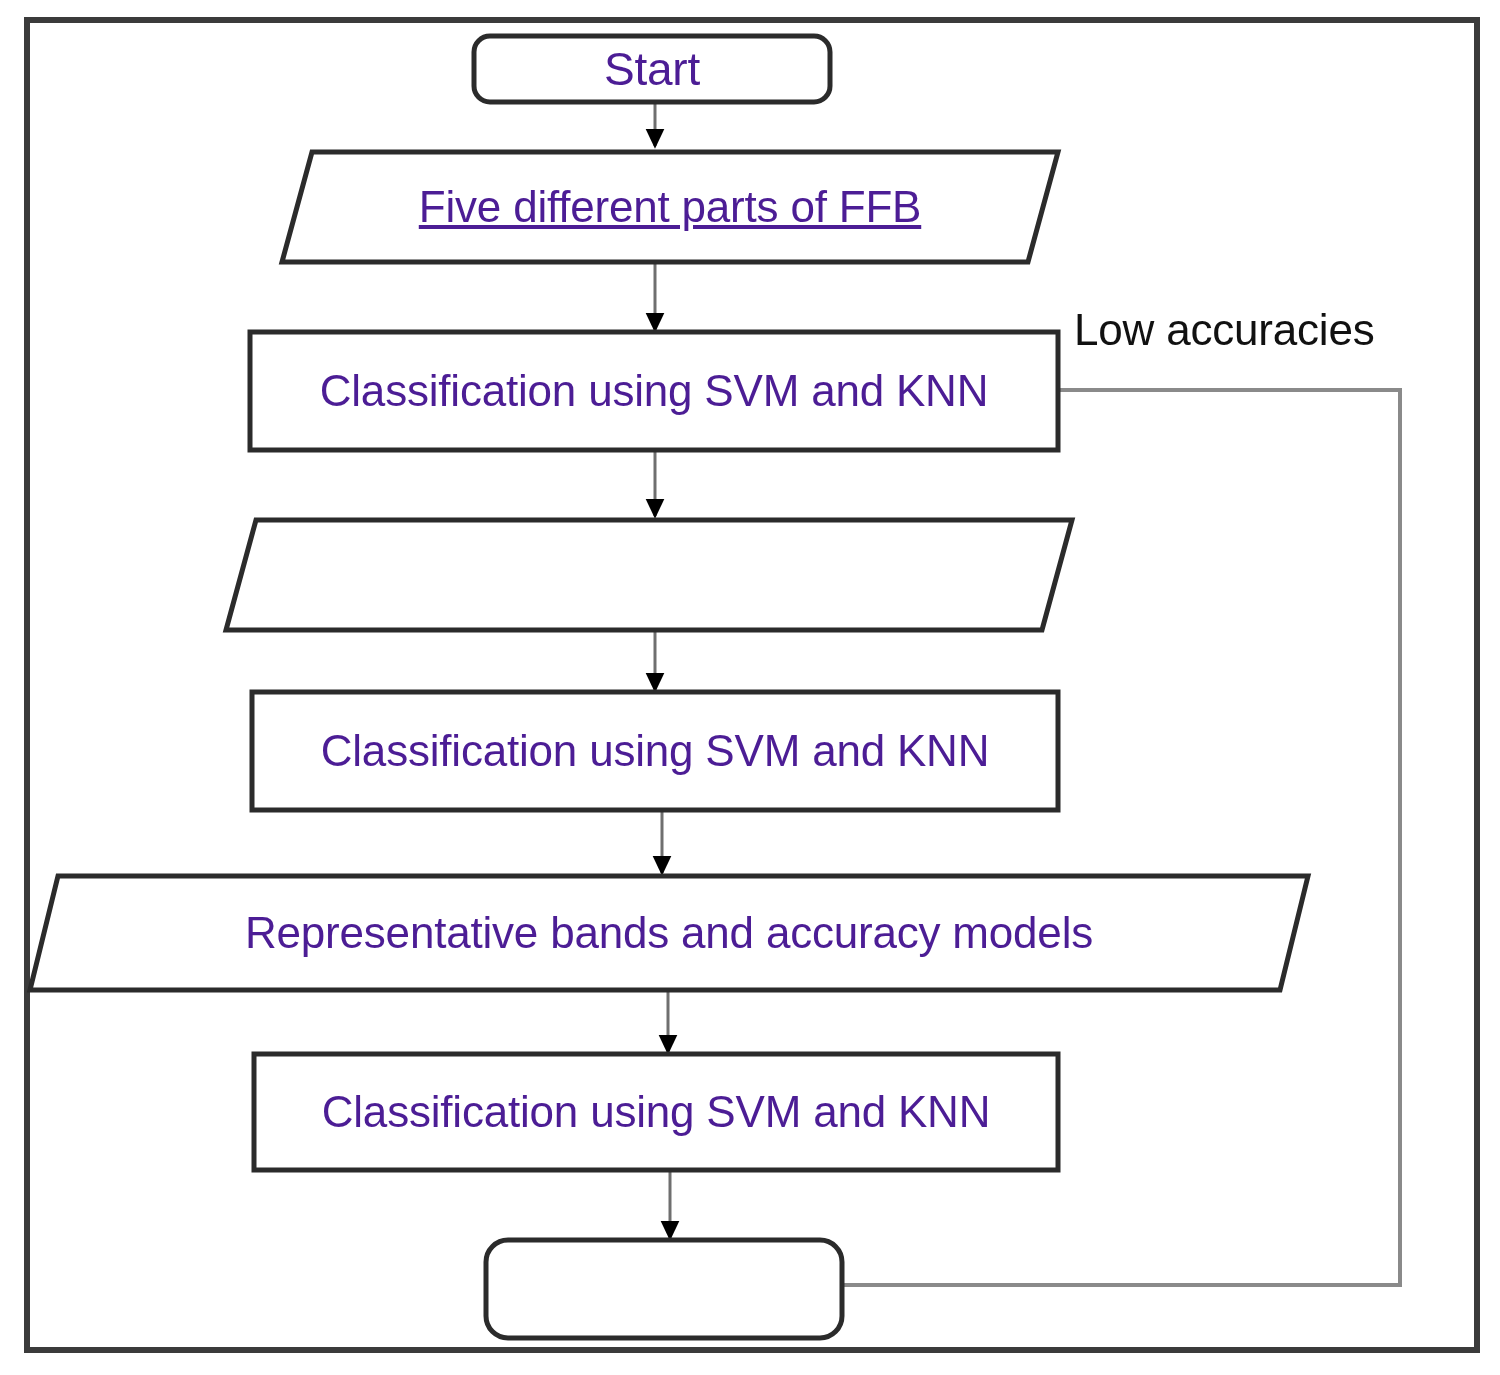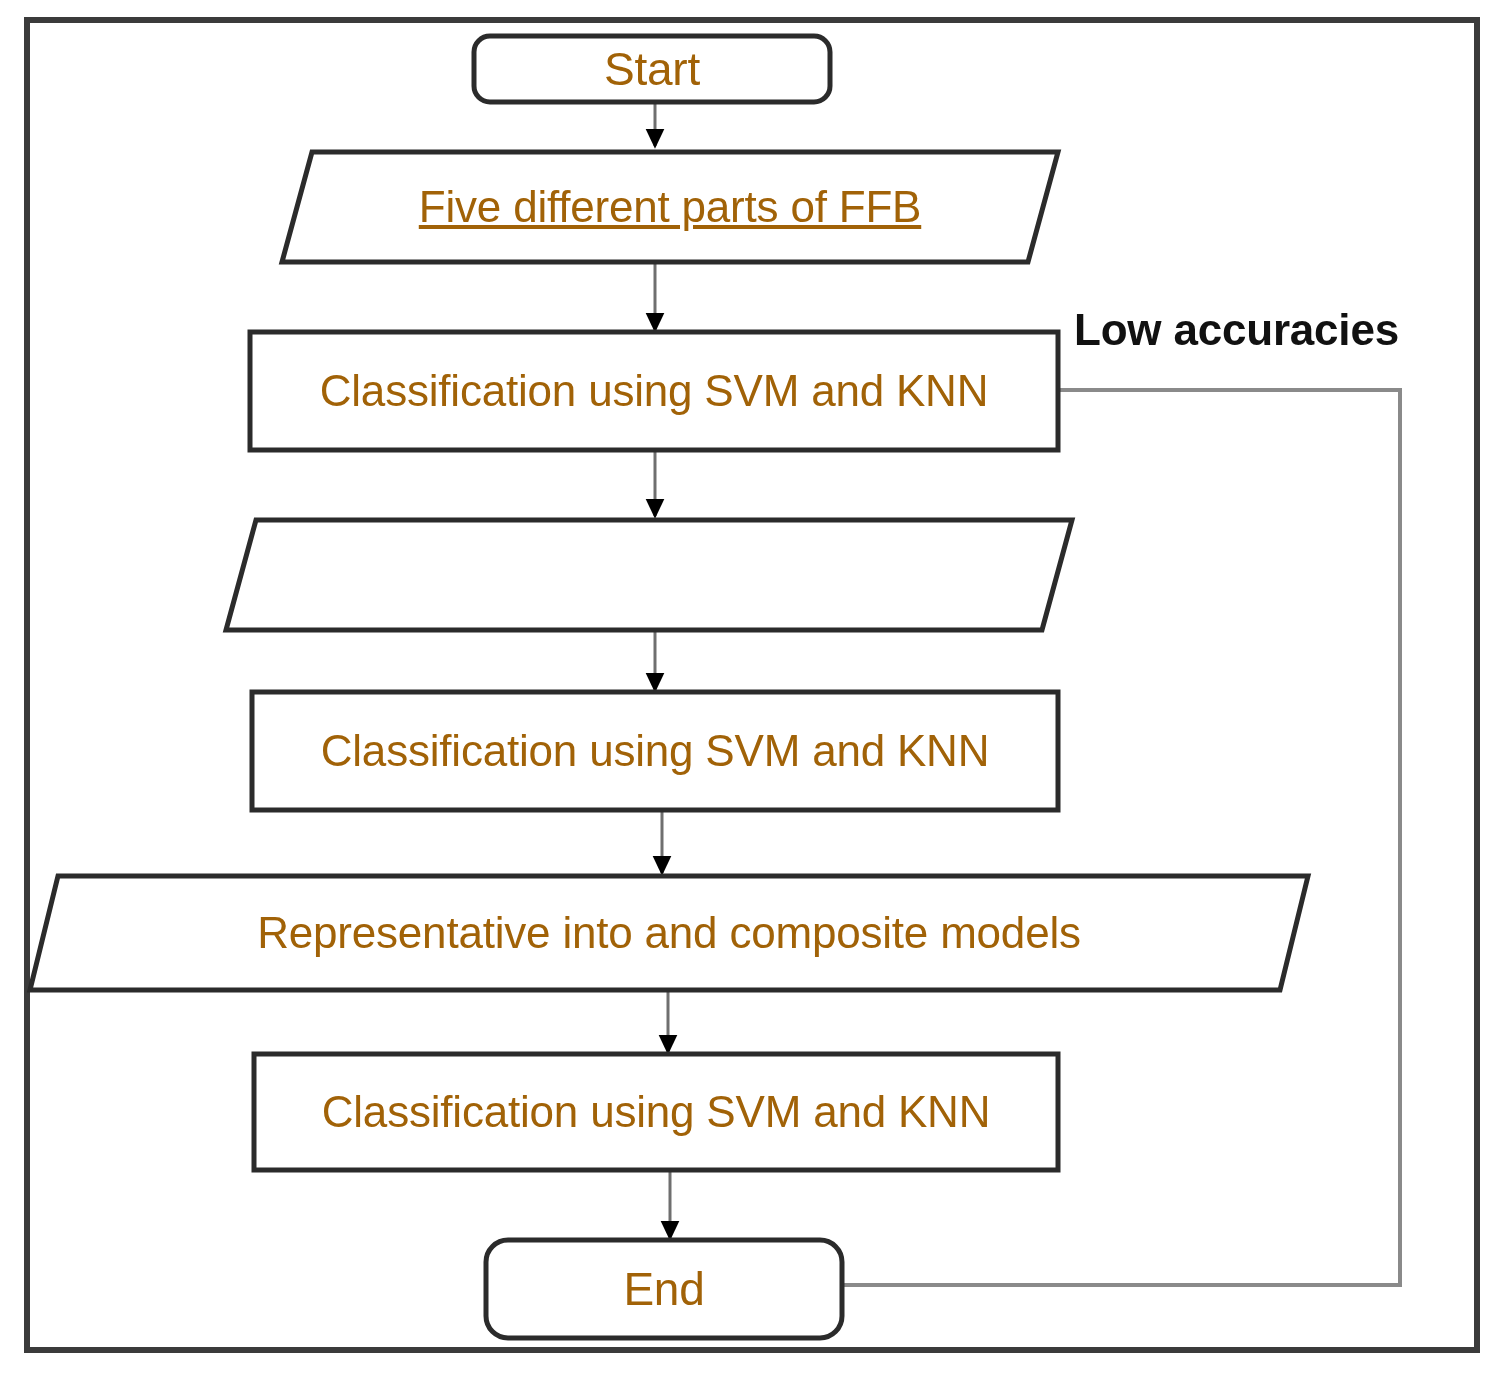--- a/index.html
+++ b/index.html
@@ -25,34 +25,34 @@
     left: 0;
     top: 0;
     width: 1500px;
     height: 1375px;
   }
   .node-label {
     position: absolute;
     display: flex;
     align-items: center;
     justify-content: center;
-    color: #a16207;
+    color: #4c1d95;
     font-family: "Liberation Sans", sans-serif;
     font-size: 44px;
     font-weight: 400;
     letter-spacing: -0.2px;
     white-space: nowrap;
     pointer-events: none;
   }
   .edge-label {
     position: absolute;
     color: #111111;
     font-family: "Liberation Sans", sans-serif;
     font-size: 44px;
-    font-weight: 700;
+    font-weight: 400;
     letter-spacing: -0.2px;
     white-space: nowrap;
   }
   .lbl-terminator { font-size: 46px; }
 </style>
 </head>
 <body>
 
 <div id="canvas">
 
@@ -103,22 +103,21 @@
 
   <div class="node-label lbl-terminator" style="left:474px; top:36px; width:356px; height:66px;">Start</div>
 
   <div class="node-label" style="left:282px; top:152px; width:776px; height:110px;text-decoration:underline;">Five different parts of FFB</div>
 
   <div class="node-label" style="left:250px; top:332px; width:808px; height:118px;">Classification using SVM and KNN</div>
 
 
   <div class="node-label" style="left:252px; top:692px; width:806px; height:118px;">Classification using SVM and KNN</div>
 
-  <div class="node-label" style="left:30px; top:876px; width:1278px; height:114px;">Representative into and composite models</div>
+  <div class="node-label" style="left:30px; top:876px; width:1278px; height:114px;">Representative bands and accuracy models</div>
 
   <div class="node-label" style="left:254px; top:1054px; width:804px; height:116px;">Classification using SVM and KNN</div>
 
-  <div class="node-label lbl-terminator" style="left:486px; top:1240px; width:356px; height:98px;">End</div>
 
   <div class="edge-label" style="left:1074px; top:305px;">Low accuracies</div>
 
 
 </div>
 
 </body></html>

